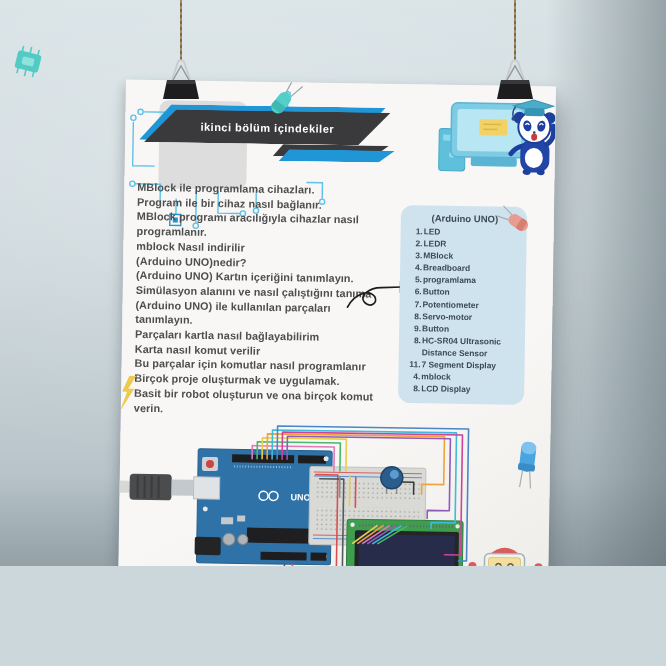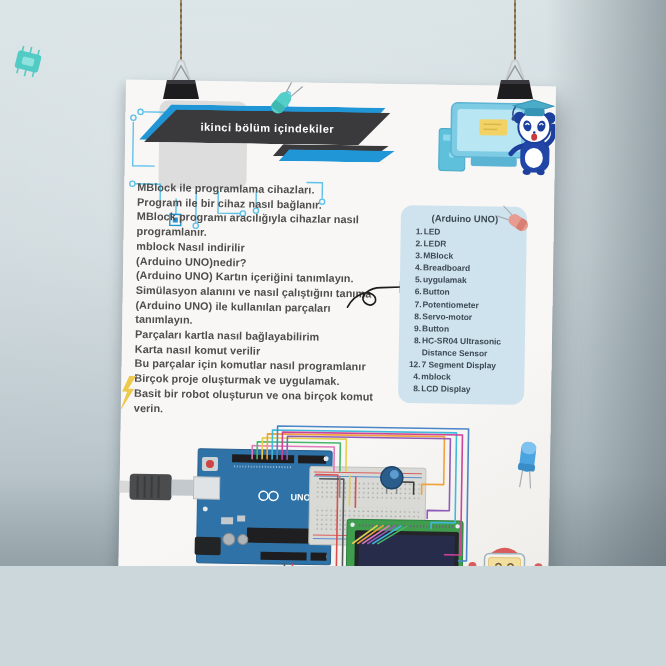--- a/index.html
+++ b/index.html
@@ -168,21 +168,21 @@
       <div class="arduino-item">
           <span class="num">3.</span>
           <span class="label">MBlock</span>
         </div>
       <div class="arduino-item">
           <span class="num">4.</span>
           <span class="label">Breadboard</span>
         </div>
       <div class="arduino-item">
           <span class="num">5.</span>
-          <span class="label">uygulamak</span>
+          <span class="label">programlama</span>
         </div>
       <div class="arduino-item">
           <span class="num">6.</span>
           <span class="label">Button</span>
         </div>
       <div class="arduino-item">
           <span class="num">7.</span>
           <span class="label">Potentiometer</span>
         </div>
       <div class="arduino-item">
@@ -191,21 +191,21 @@
         </div>
       <div class="arduino-item">
           <span class="num">9.</span>
           <span class="label">Button</span>
         </div>
       <div class="arduino-item">
           <span class="num">8.</span>
           <span class="label">HC-SR04 Ultrasonic Distance Sensor</span>
         </div>
       <div class="arduino-item">
-          <span class="num">12.</span>
+          <span class="num">11.</span>
           <span class="label">7 Segment Display</span>
         </div>
       <div class="arduino-item">
           <span class="num">4.</span>
           <span class="label">mblock</span>
         </div>
       <div class="arduino-item">
           <span class="num">8.</span>
           <span class="label">LCD Display</span>
         </div>

